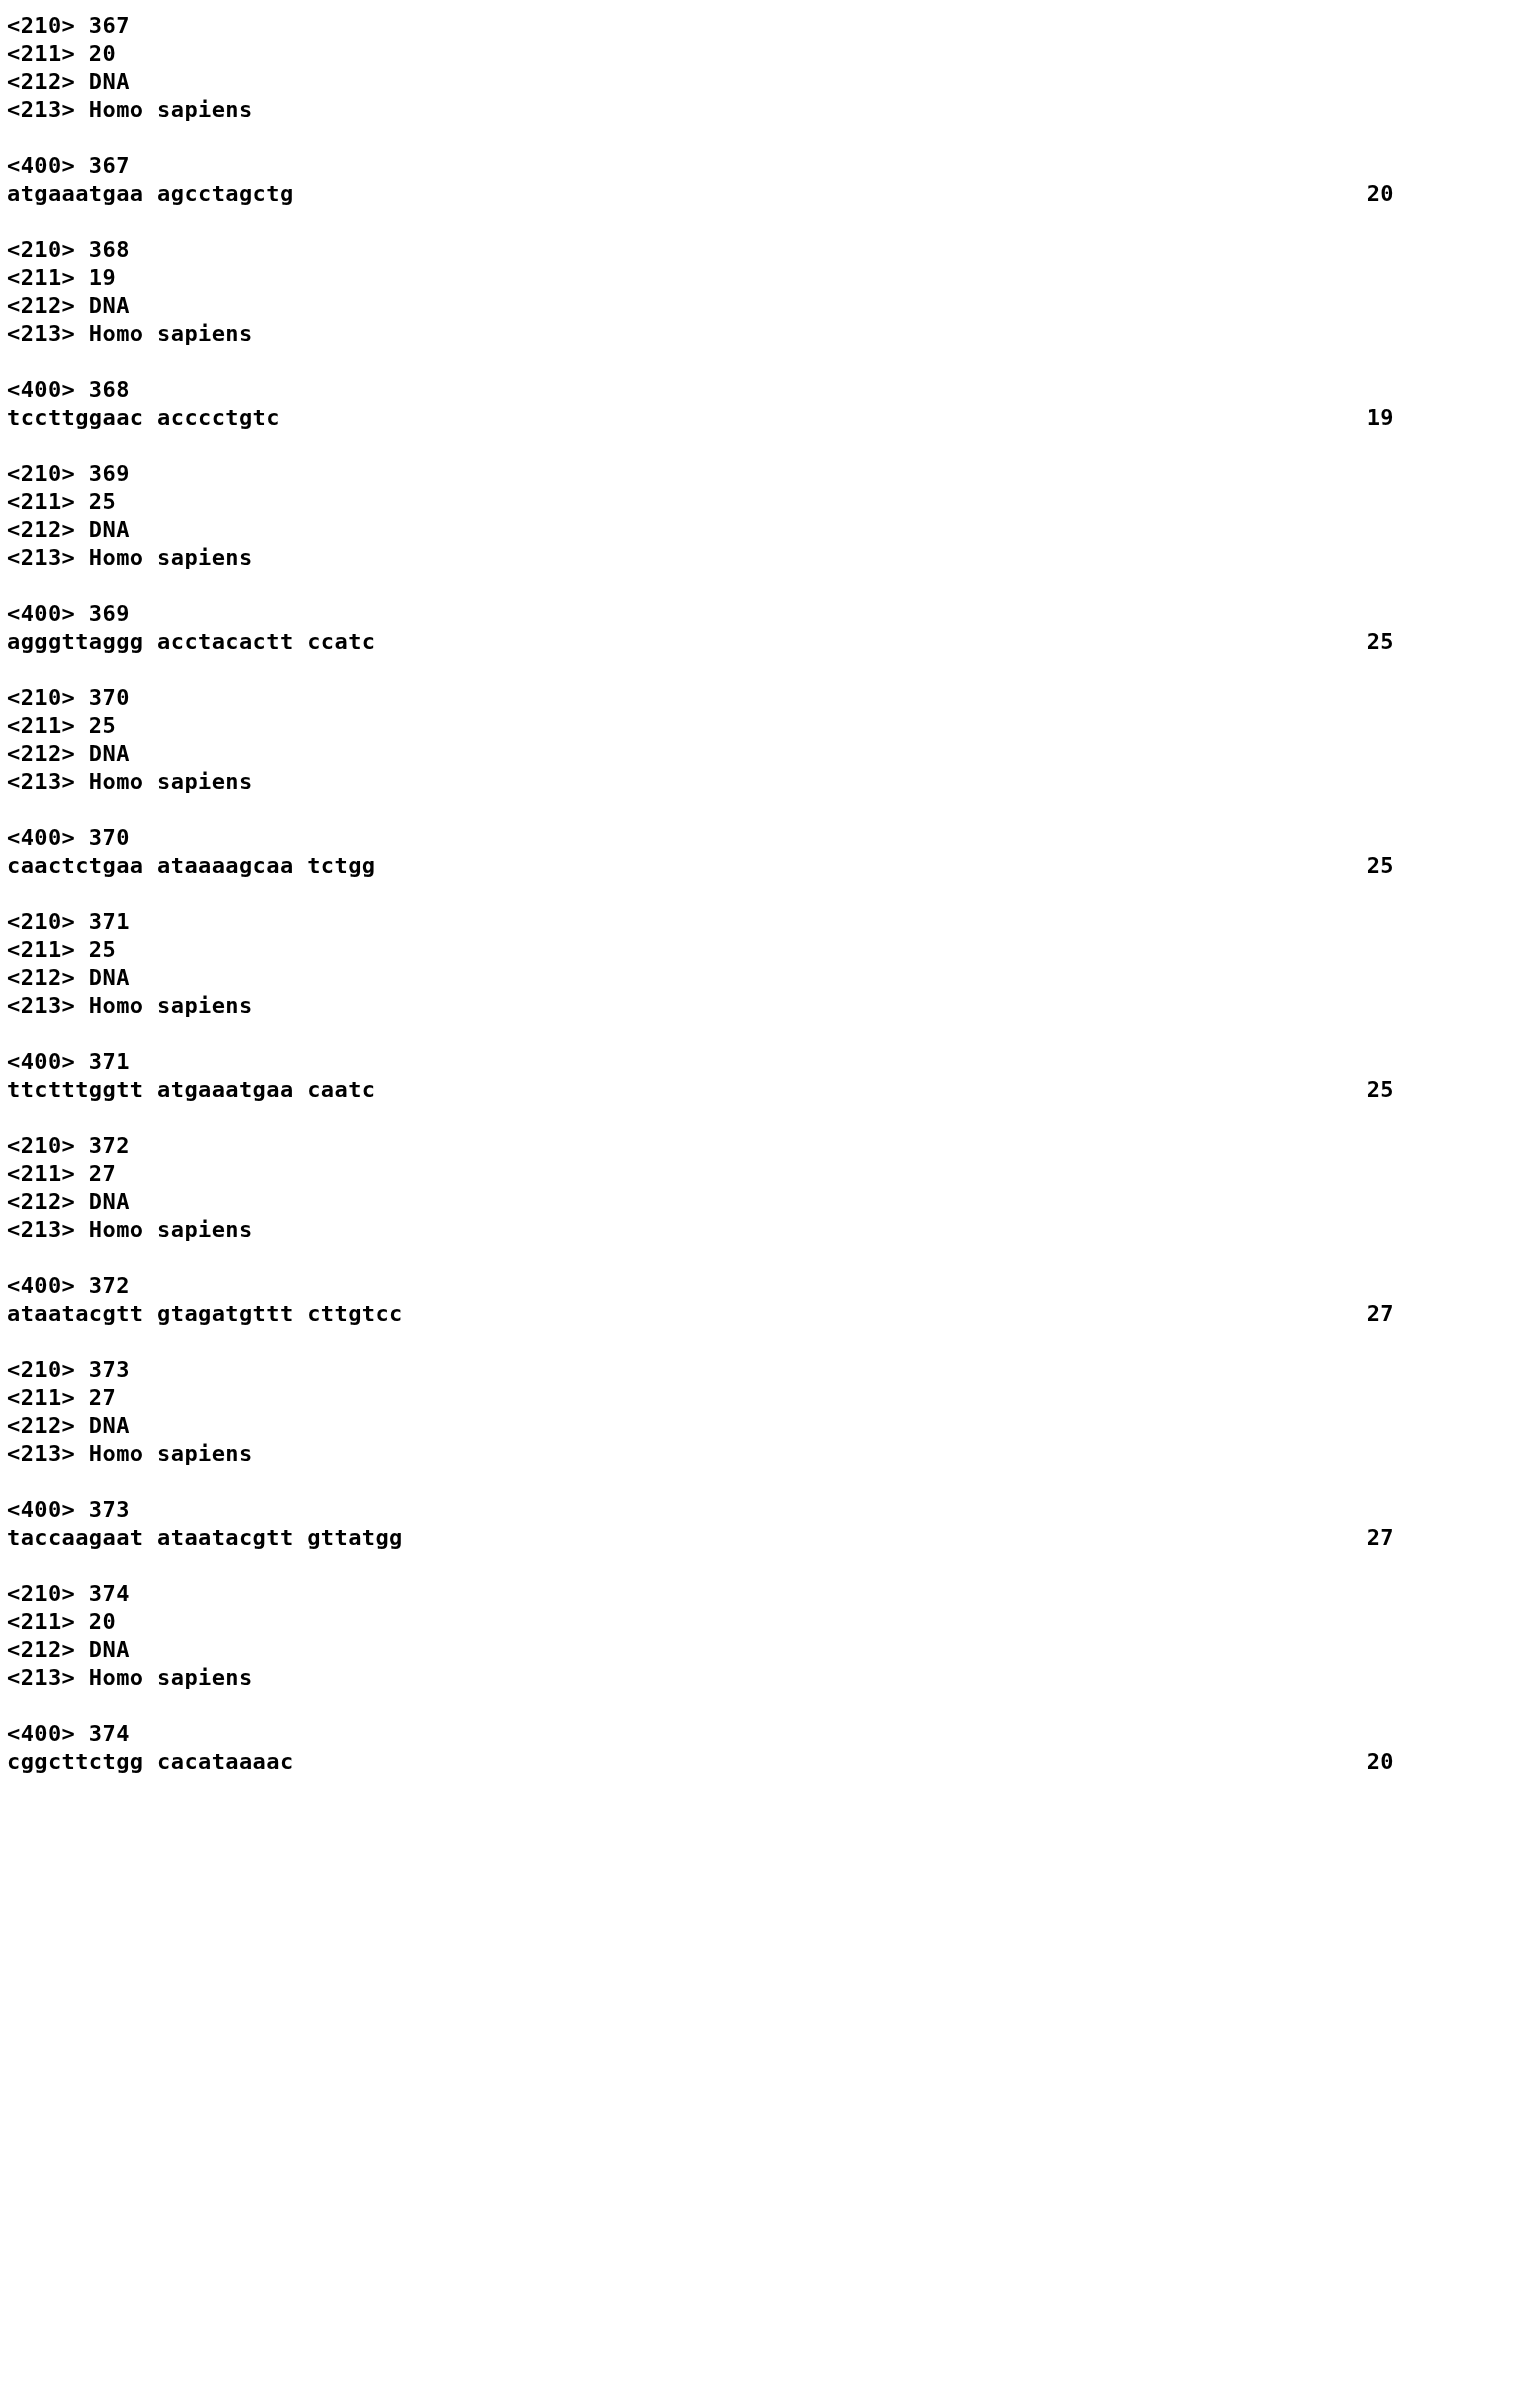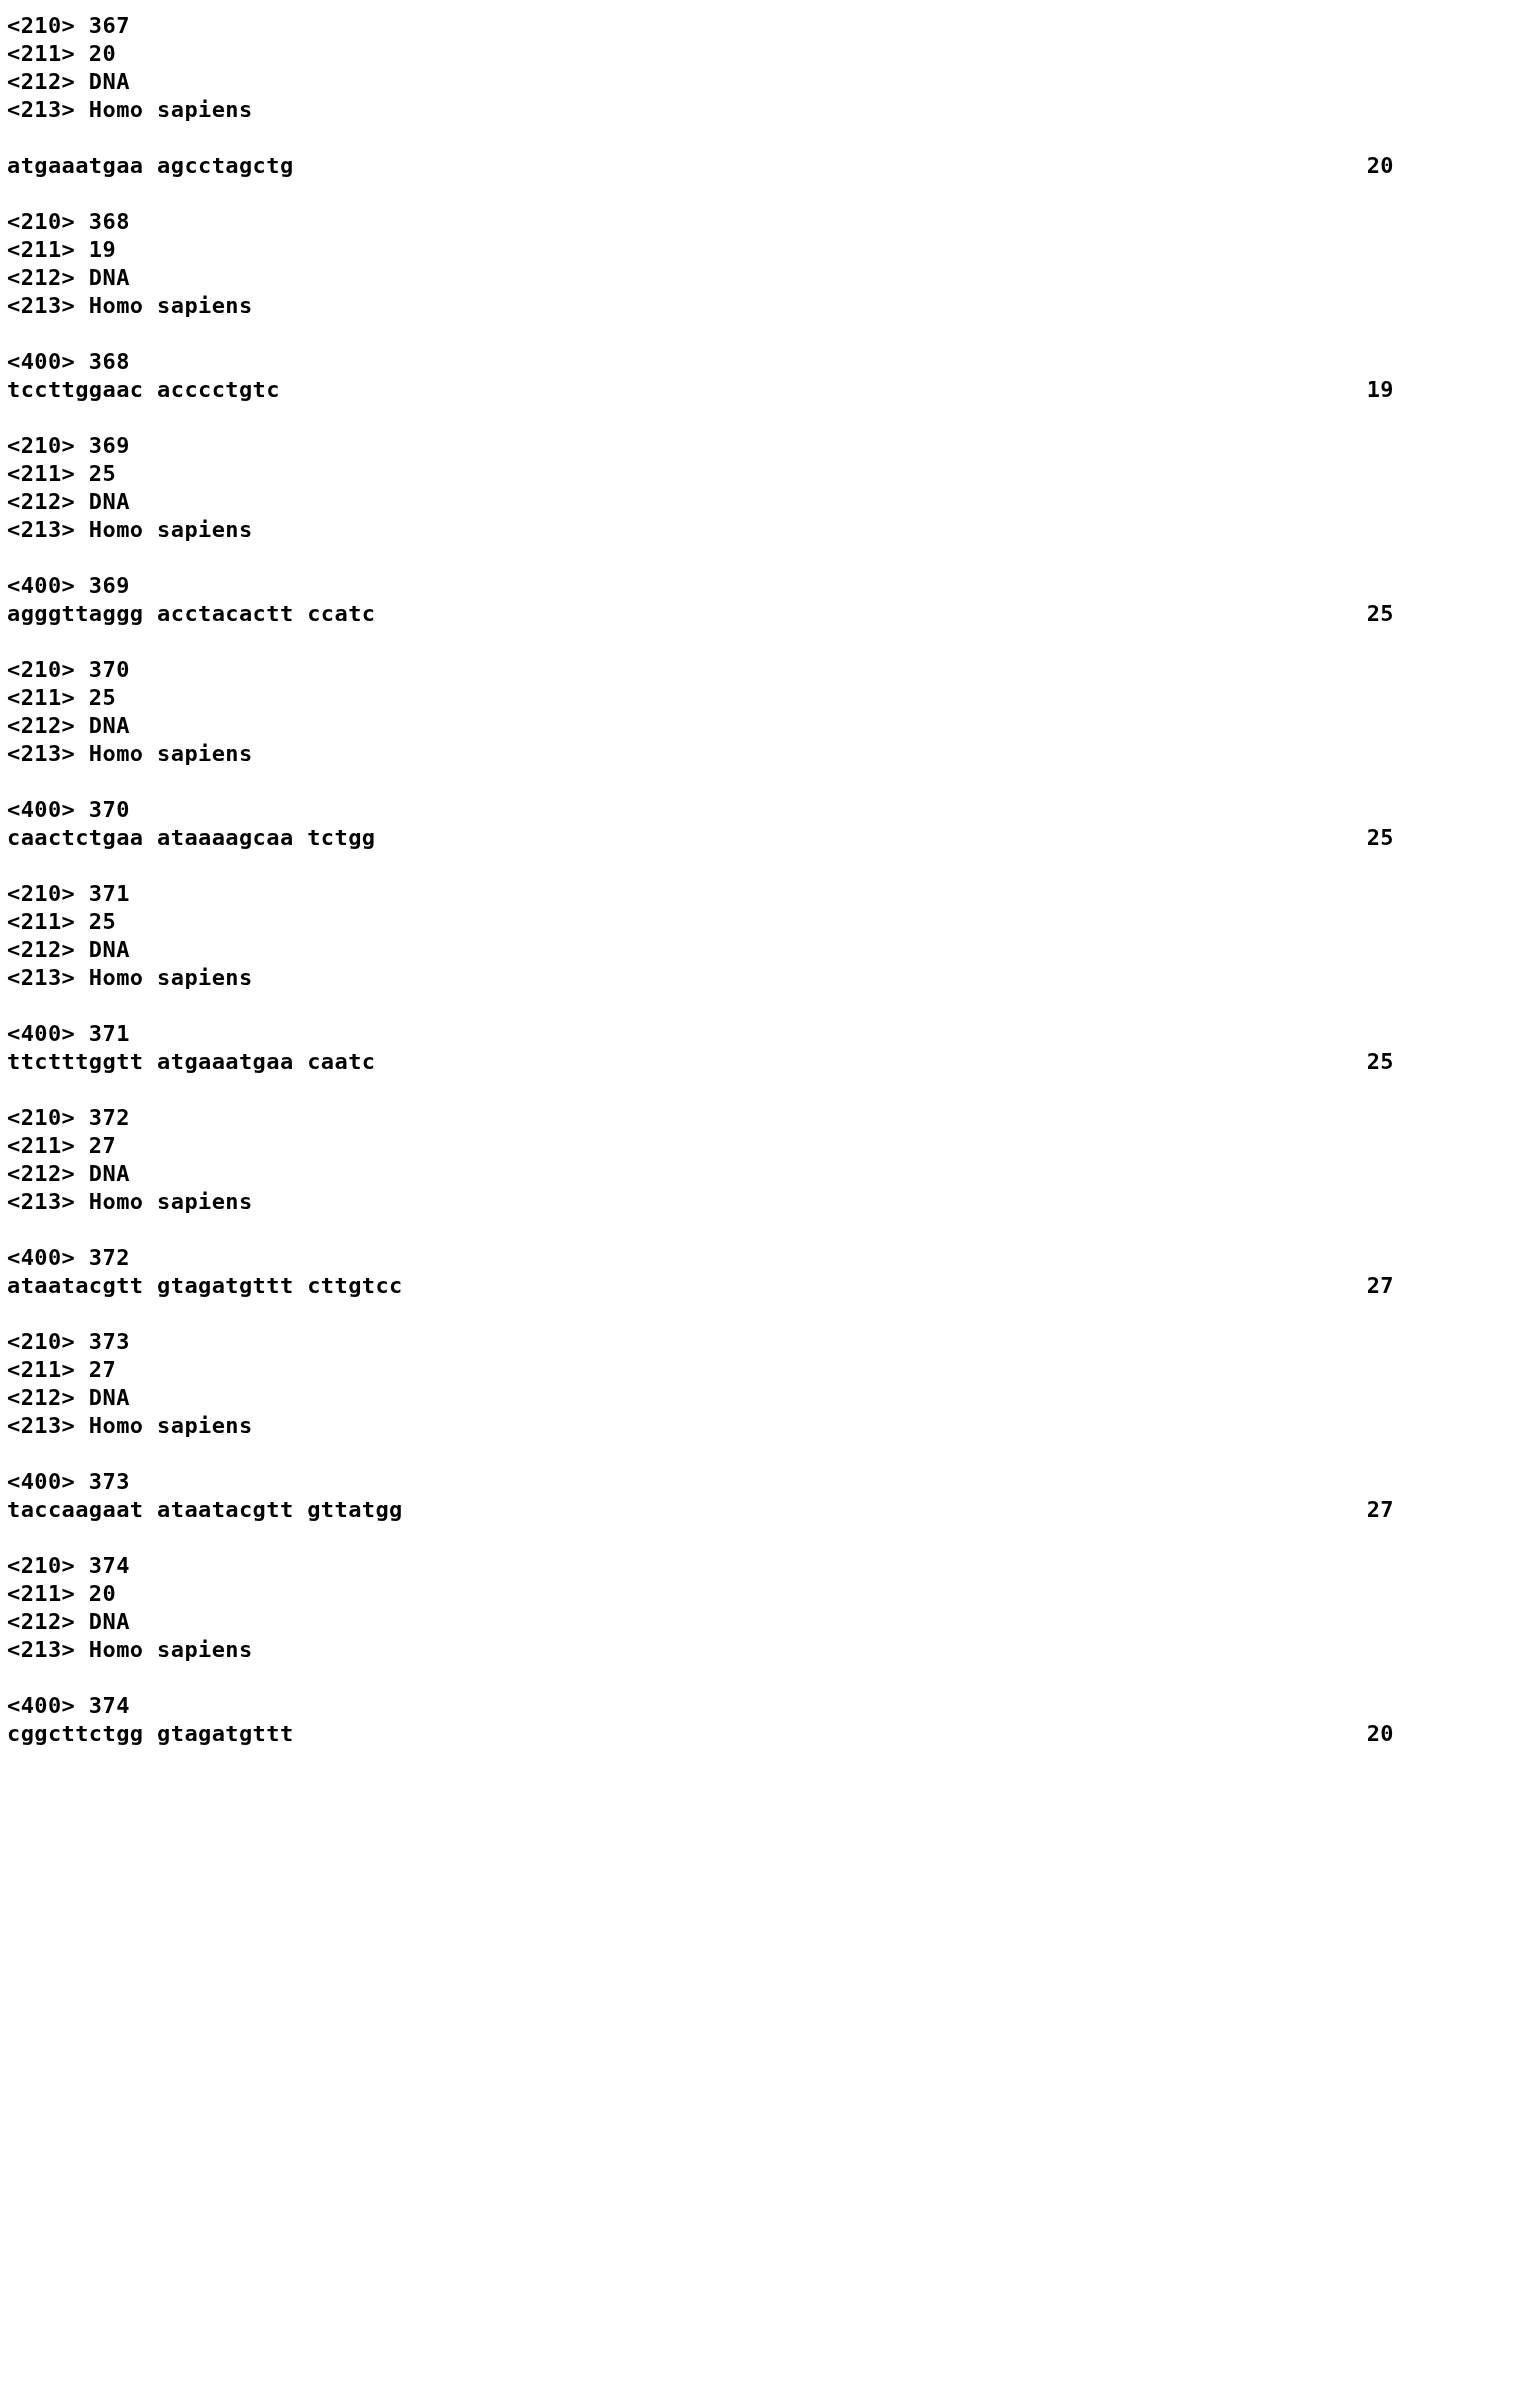--- a/index.html
+++ b/index.html
@@ -47,20 +47,21 @@
 <body>
 
 <div class="page">
 
   <div class="seq-block">
     <span class="line">&lt;210&gt; 367</span>
     <span class="line">&lt;211&gt; 20</span>
     <span class="line">&lt;212&gt; DNA</span>
     <span class="line">&lt;213&gt; Homo sapiens</span>
     <span class="spacer"></span>
+    <span class="line">&lt;400&gt; 367</span>
     <span class="line"><span>atgaaatgaa agcctagctg</span><span class="len">20</span></span>
     <span class="spacer"></span>
   </div>
 
   <div class="seq-block">
     <span class="line">&lt;210&gt; 368</span>
     <span class="line">&lt;211&gt; 19</span>
     <span class="line">&lt;212&gt; DNA</span>
     <span class="line">&lt;213&gt; Homo sapiens</span>
     <span class="spacer"></span>
@@ -124,17 +125,17 @@
     <span class="spacer"></span>
   </div>
 
   <div class="seq-block">
     <span class="line">&lt;210&gt; 374</span>
     <span class="line">&lt;211&gt; 20</span>
     <span class="line">&lt;212&gt; DNA</span>
     <span class="line">&lt;213&gt; Homo sapiens</span>
     <span class="spacer"></span>
     <span class="line">&lt;400&gt; 374</span>
-    <span class="line"><span>cggcttctgg gtagatgttt</span><span class="len">20</span></span>
+    <span class="line"><span>cggcttctgg cacataaaac</span><span class="len">20</span></span>
   </div>
 
 </div>
 
 
 </body></html>

